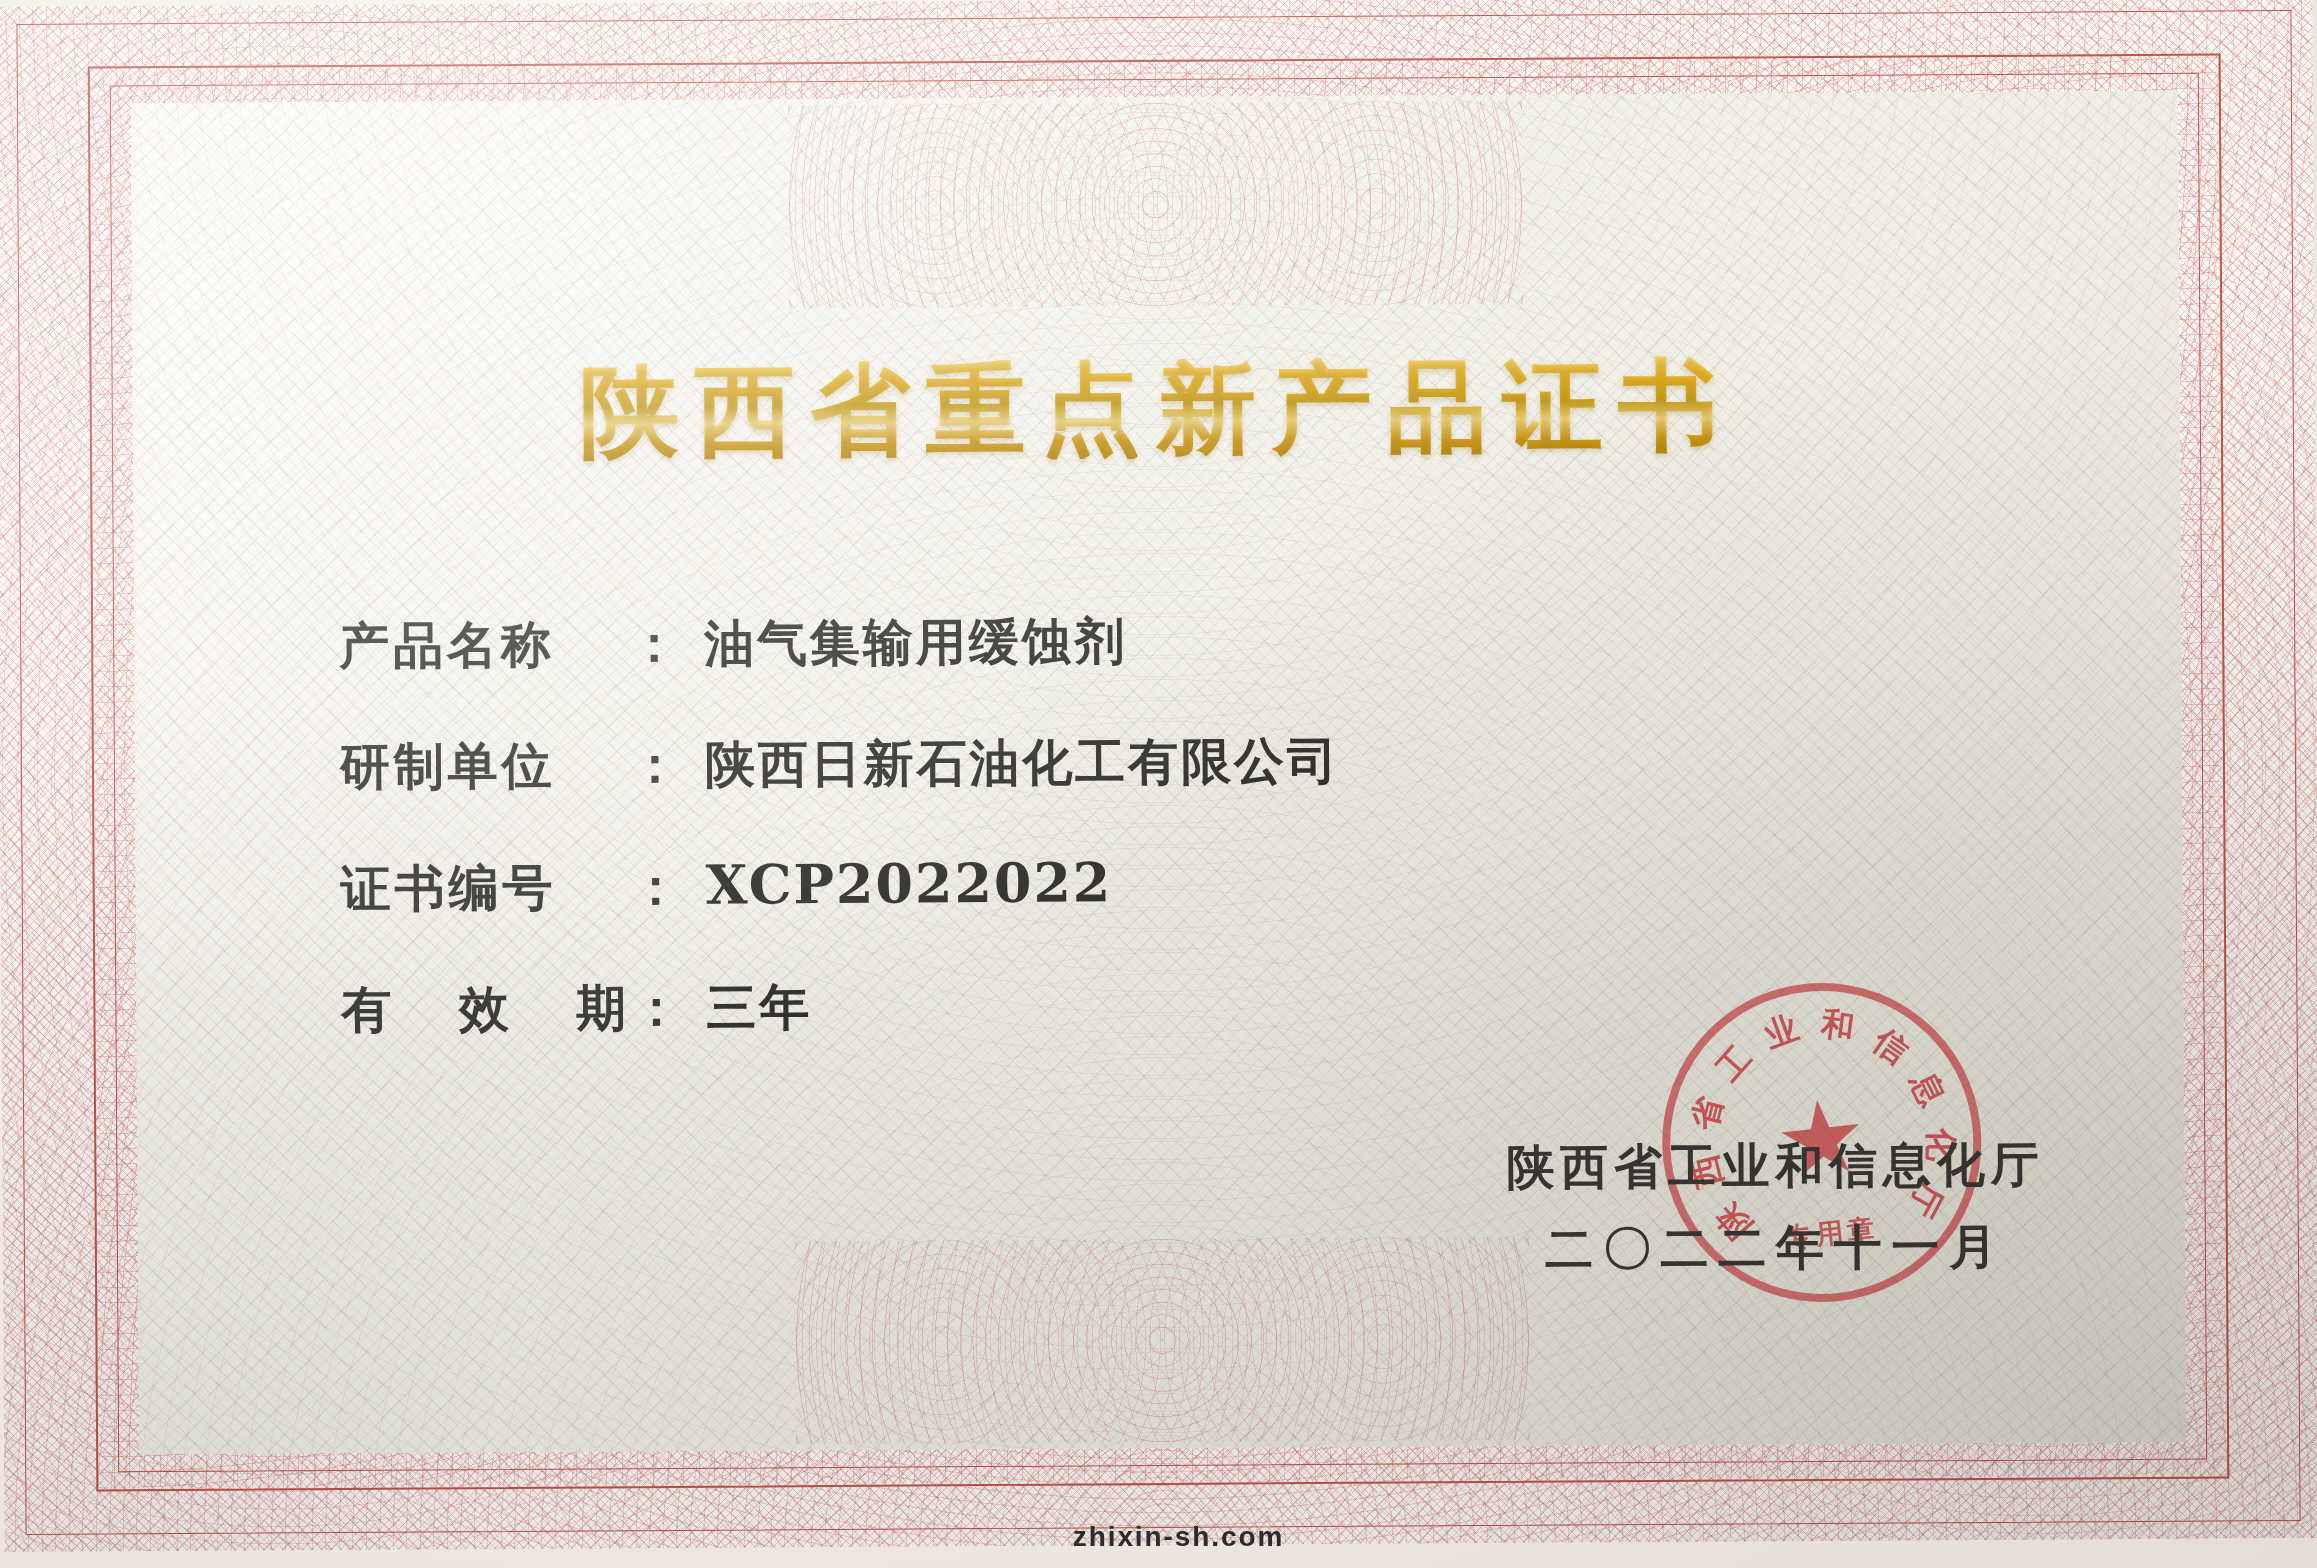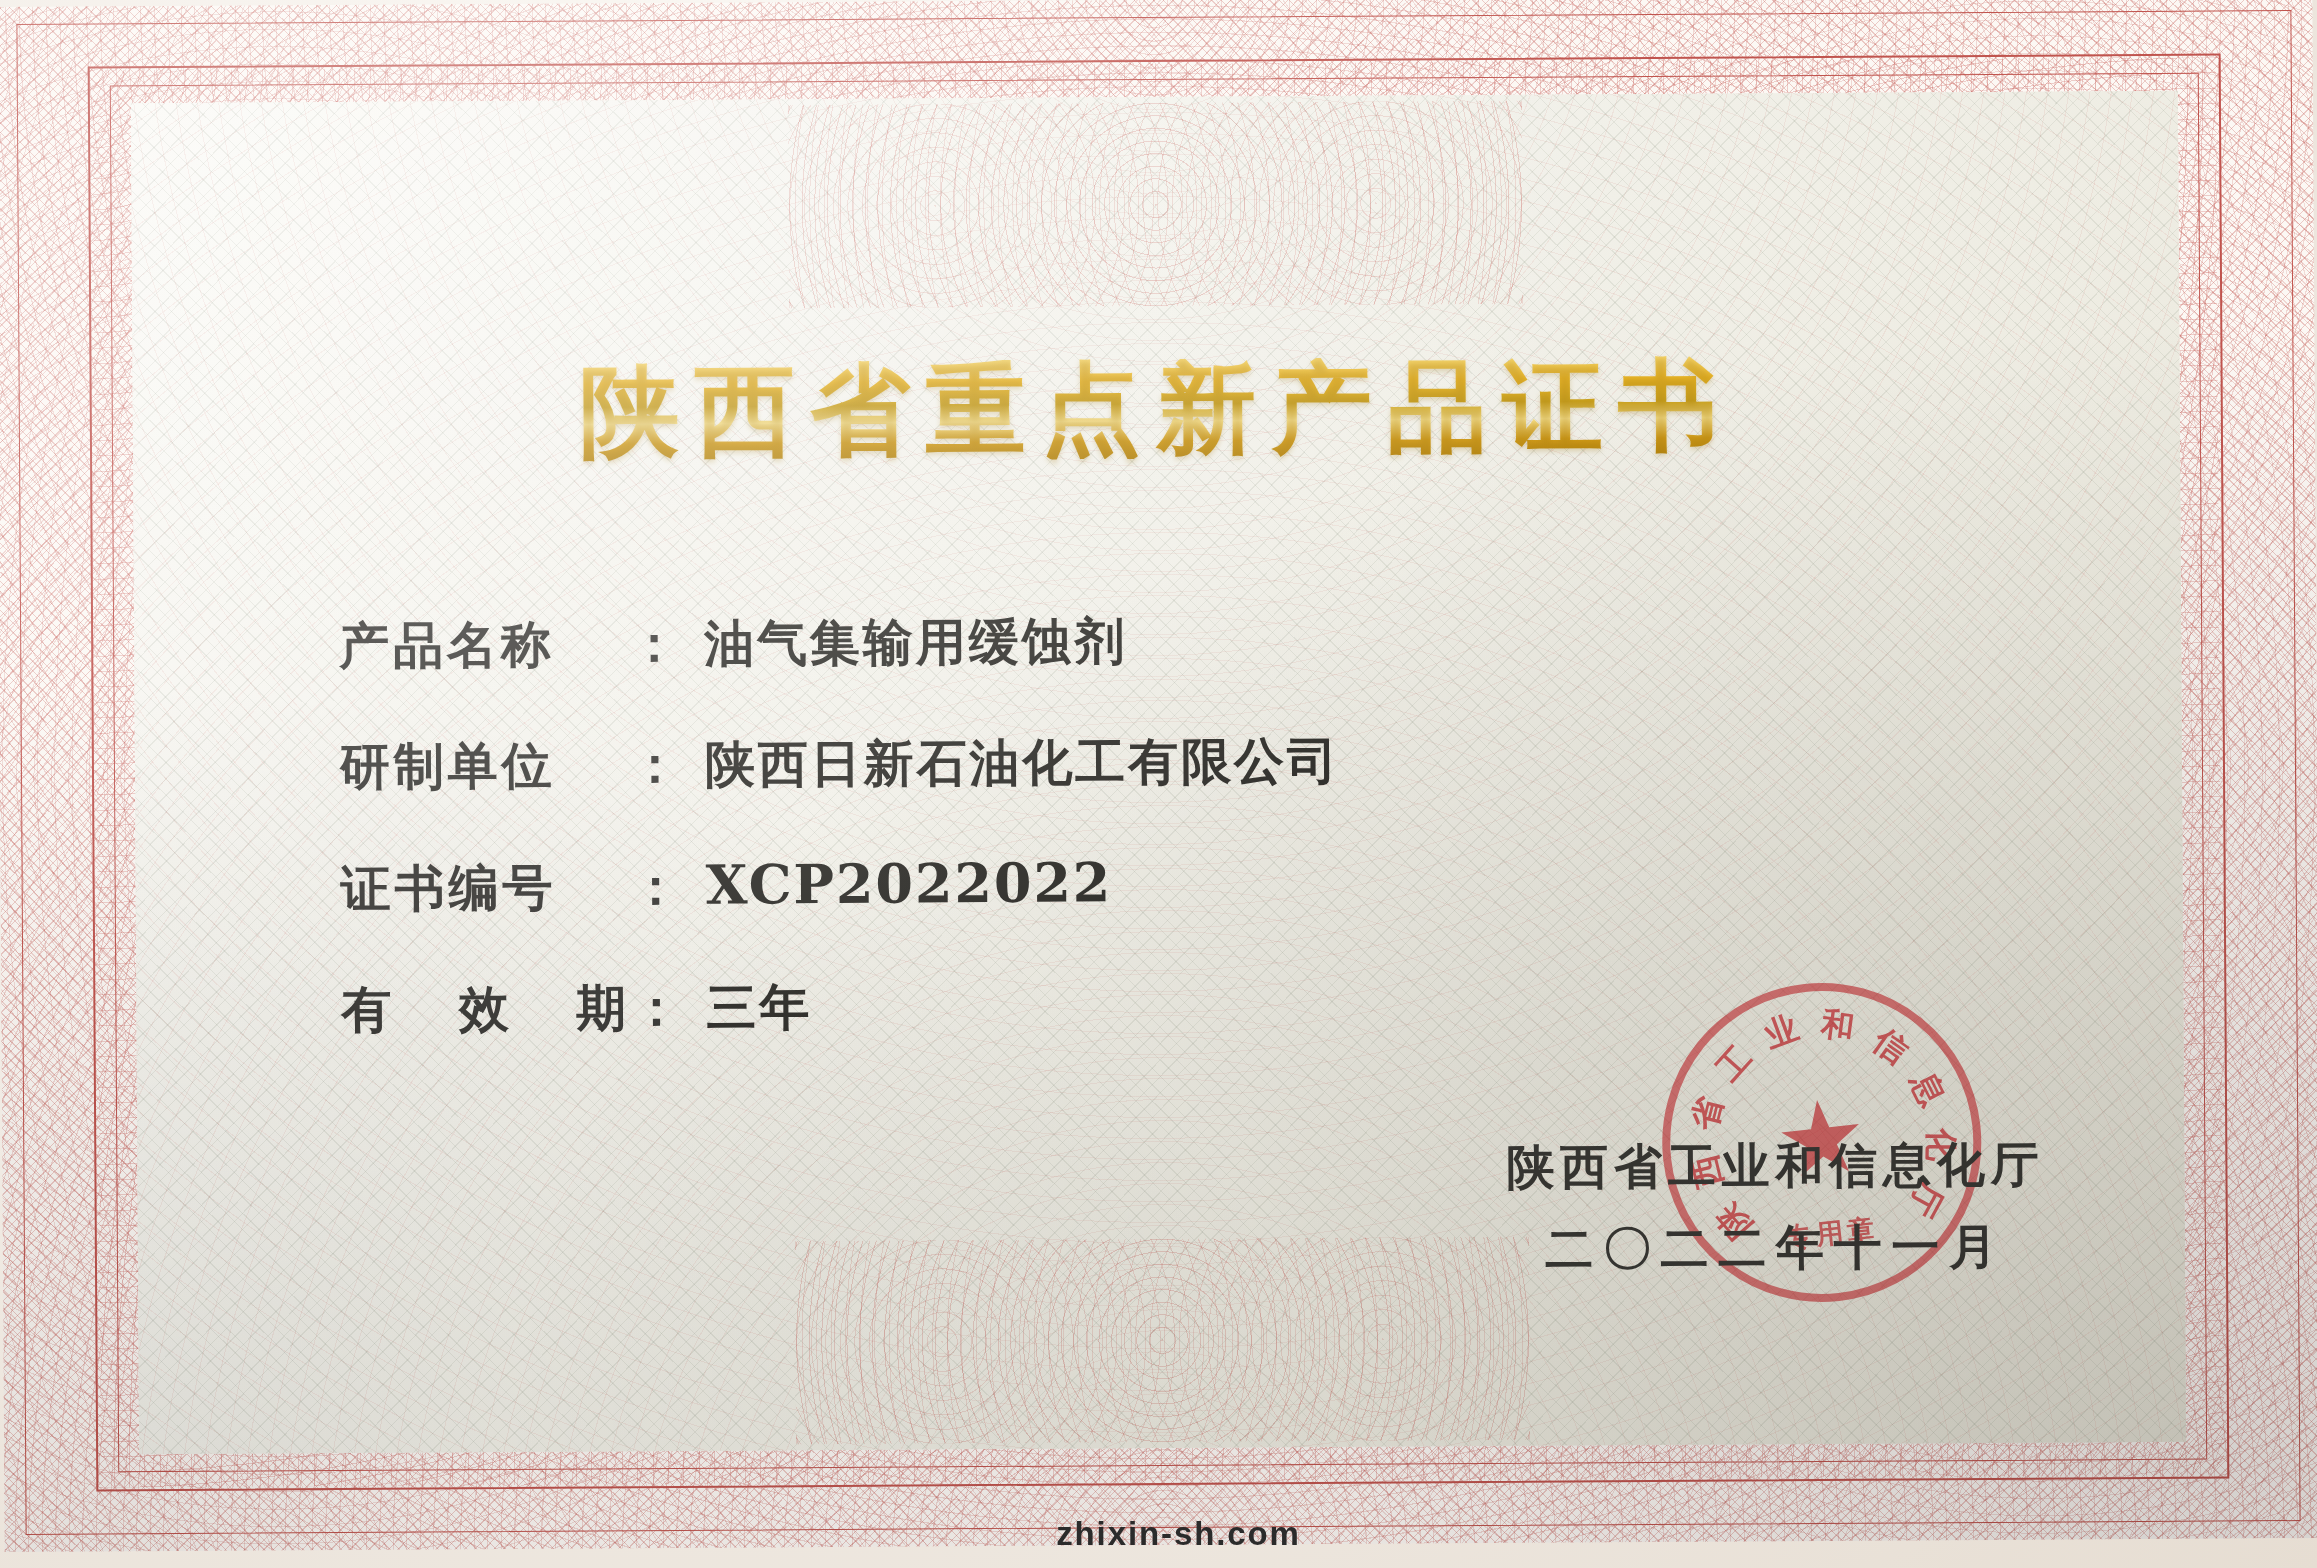--- a/index.html
+++ b/index.html
@@ -238,21 +238,21 @@
     color:rgba(198,32,38,0.8);
   }
 
   
   .watermark{
     position:absolute;
     left:0;right:0;
     bottom:15.4px;
     text-align:center;
     font-family:"Liberation Sans", sans-serif;
-    font-size:33px;
+    font-size:28px;
     letter-spacing:1.9px;
     color:#2b2b2b;
     font-weight:600;
     padding-left:40px;
   }
 
   
   .light{
     position:absolute;left:0;top:0;right:0;bottom:0;
     pointer-events:none;

